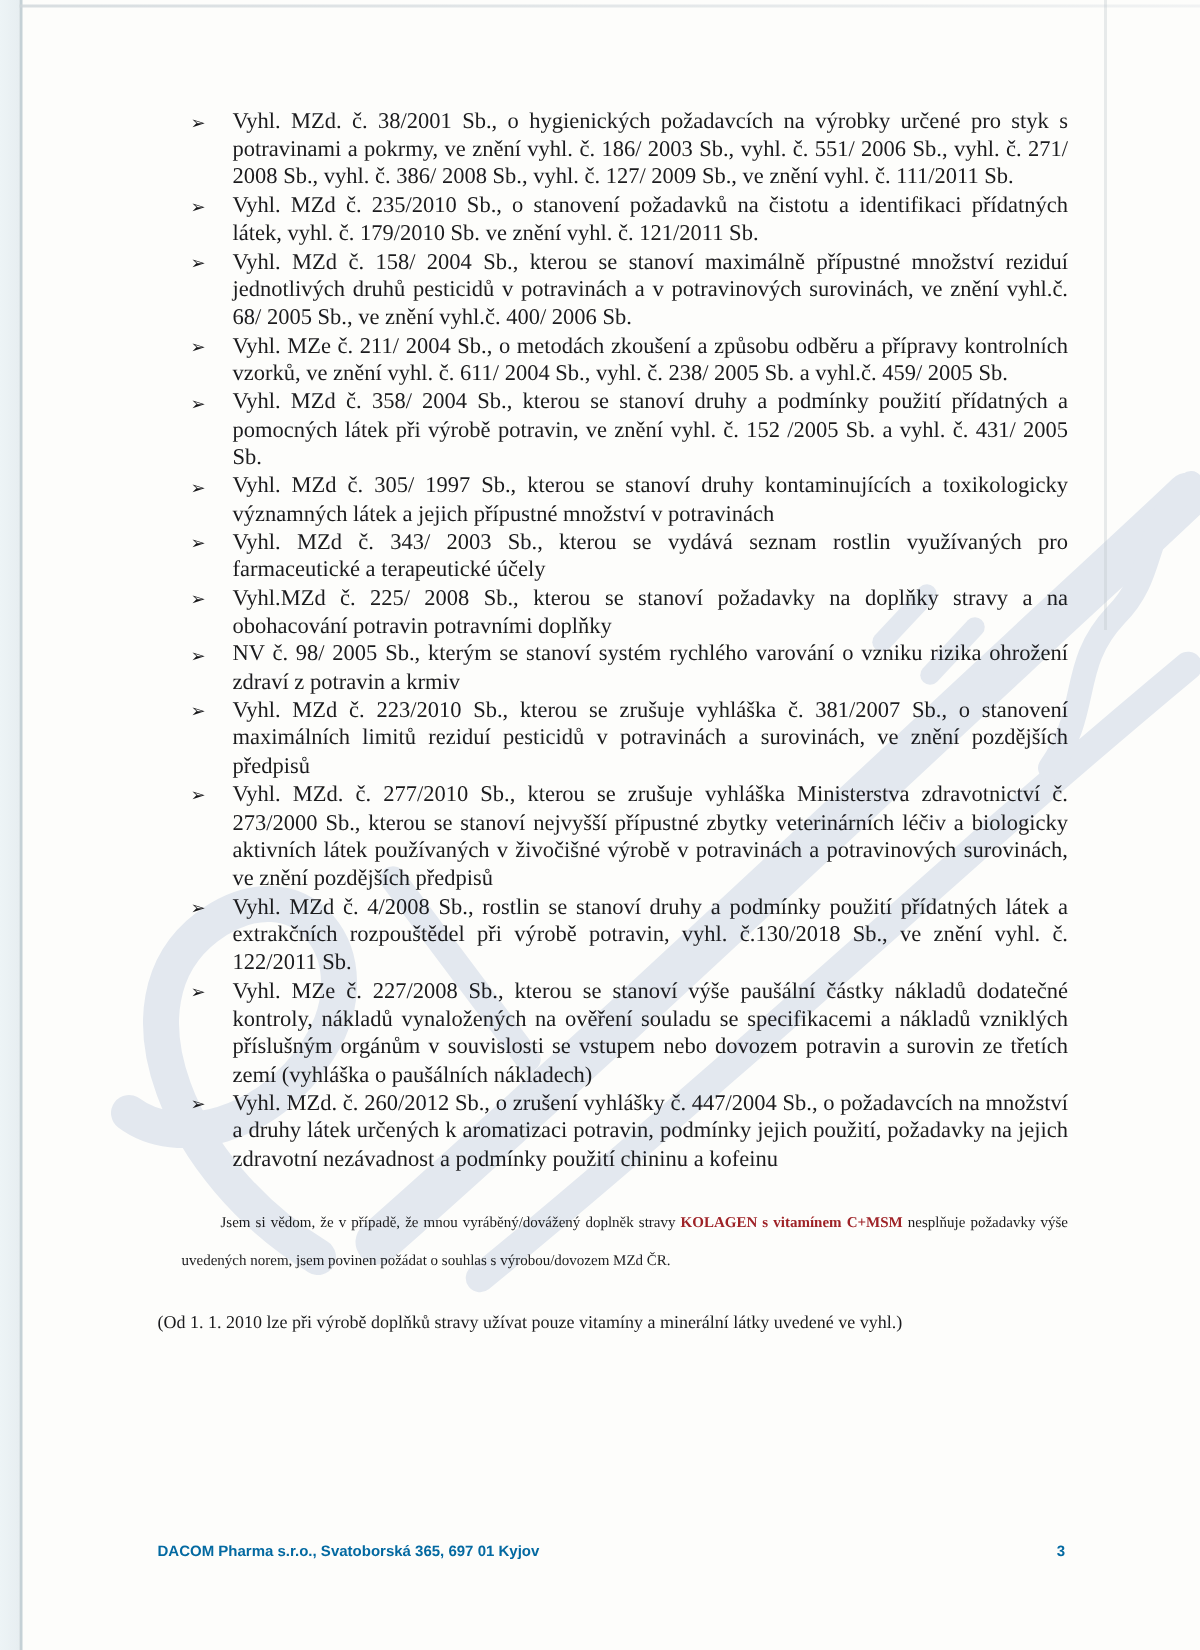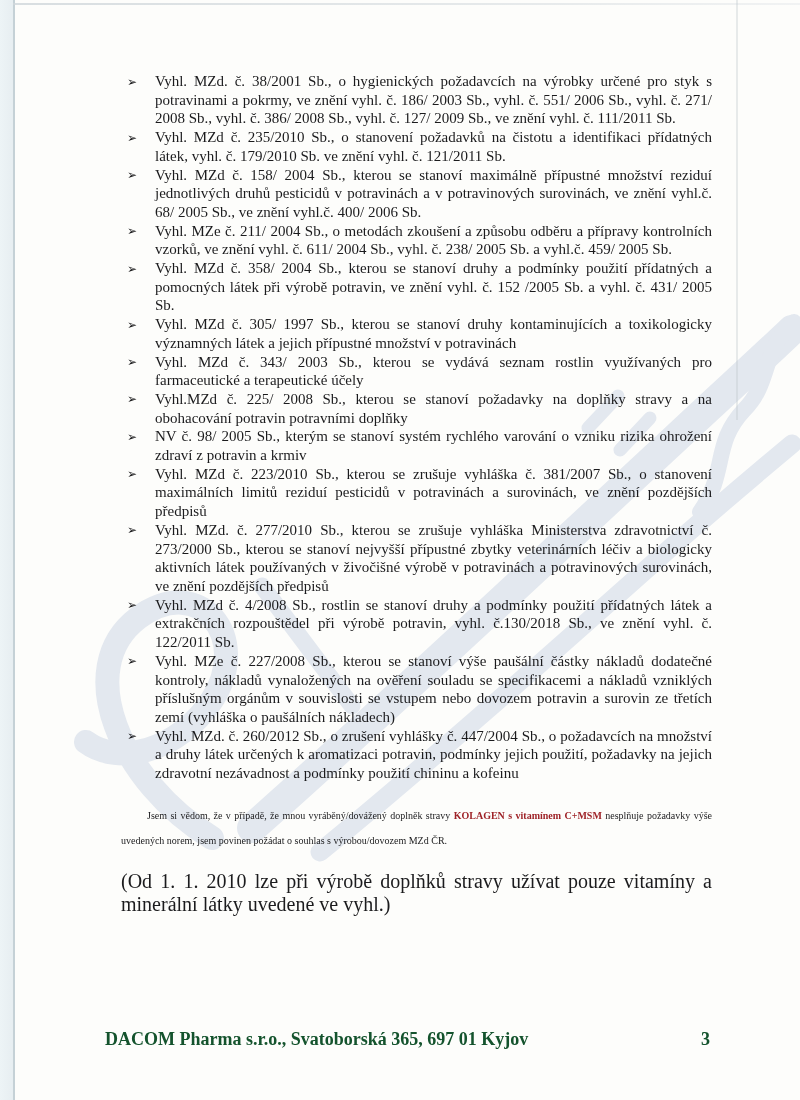--- a/index.html
+++ b/index.html
@@ -45,28 +45,28 @@
   }
   .seg-bold{font-weight:400;}
   .seg-regular{font-weight:400;}
   .seg-red-bold{font-weight:700;color:var(--red,#a02028);}
   .statement{
     margin:20px 0 0 16px;
     font-size:10px;line-height:25px;font-weight:700;
     text-align:justify;text-indent:26px;
   }
   .note{
-    margin:17px 0 0 16px;
-    font-size:20px;line-height:23px;text-align:justify;
+    margin:17px 0 0 0;
+    font-size:12px;line-height:23px;text-align:justify;
   }
   .footer{
     position:absolute;left:105px;top:1029px;width:607px;
     display:flex;justify-content:space-between;align-items:baseline;
-    font-family:Liberation Serif, serif;
-    font-size:18px;font-weight:700;color:#14532d;
+    font-family:Liberation Sans, sans-serif;
+    font-size:10px;font-weight:700;color:#0369a1;
   }
   .footer .page-num{font-weight:700;padding-right:2px;}
 </style>
 </head>
 <body>
 
 <div class="scan-page">
 
   <svg class="watermark" width="800" height="1100" viewBox="0 0 800 1100" fill="none" stroke-linecap="round" stroke-linejoin="round">
     <path class="wm" d="M 212 838 C 120 782 72 668 138 618 C 200 572 252 638 212 700 C 178 752 118 766 86 742" stroke-width="24" stroke="#e3e8ef"></path>

